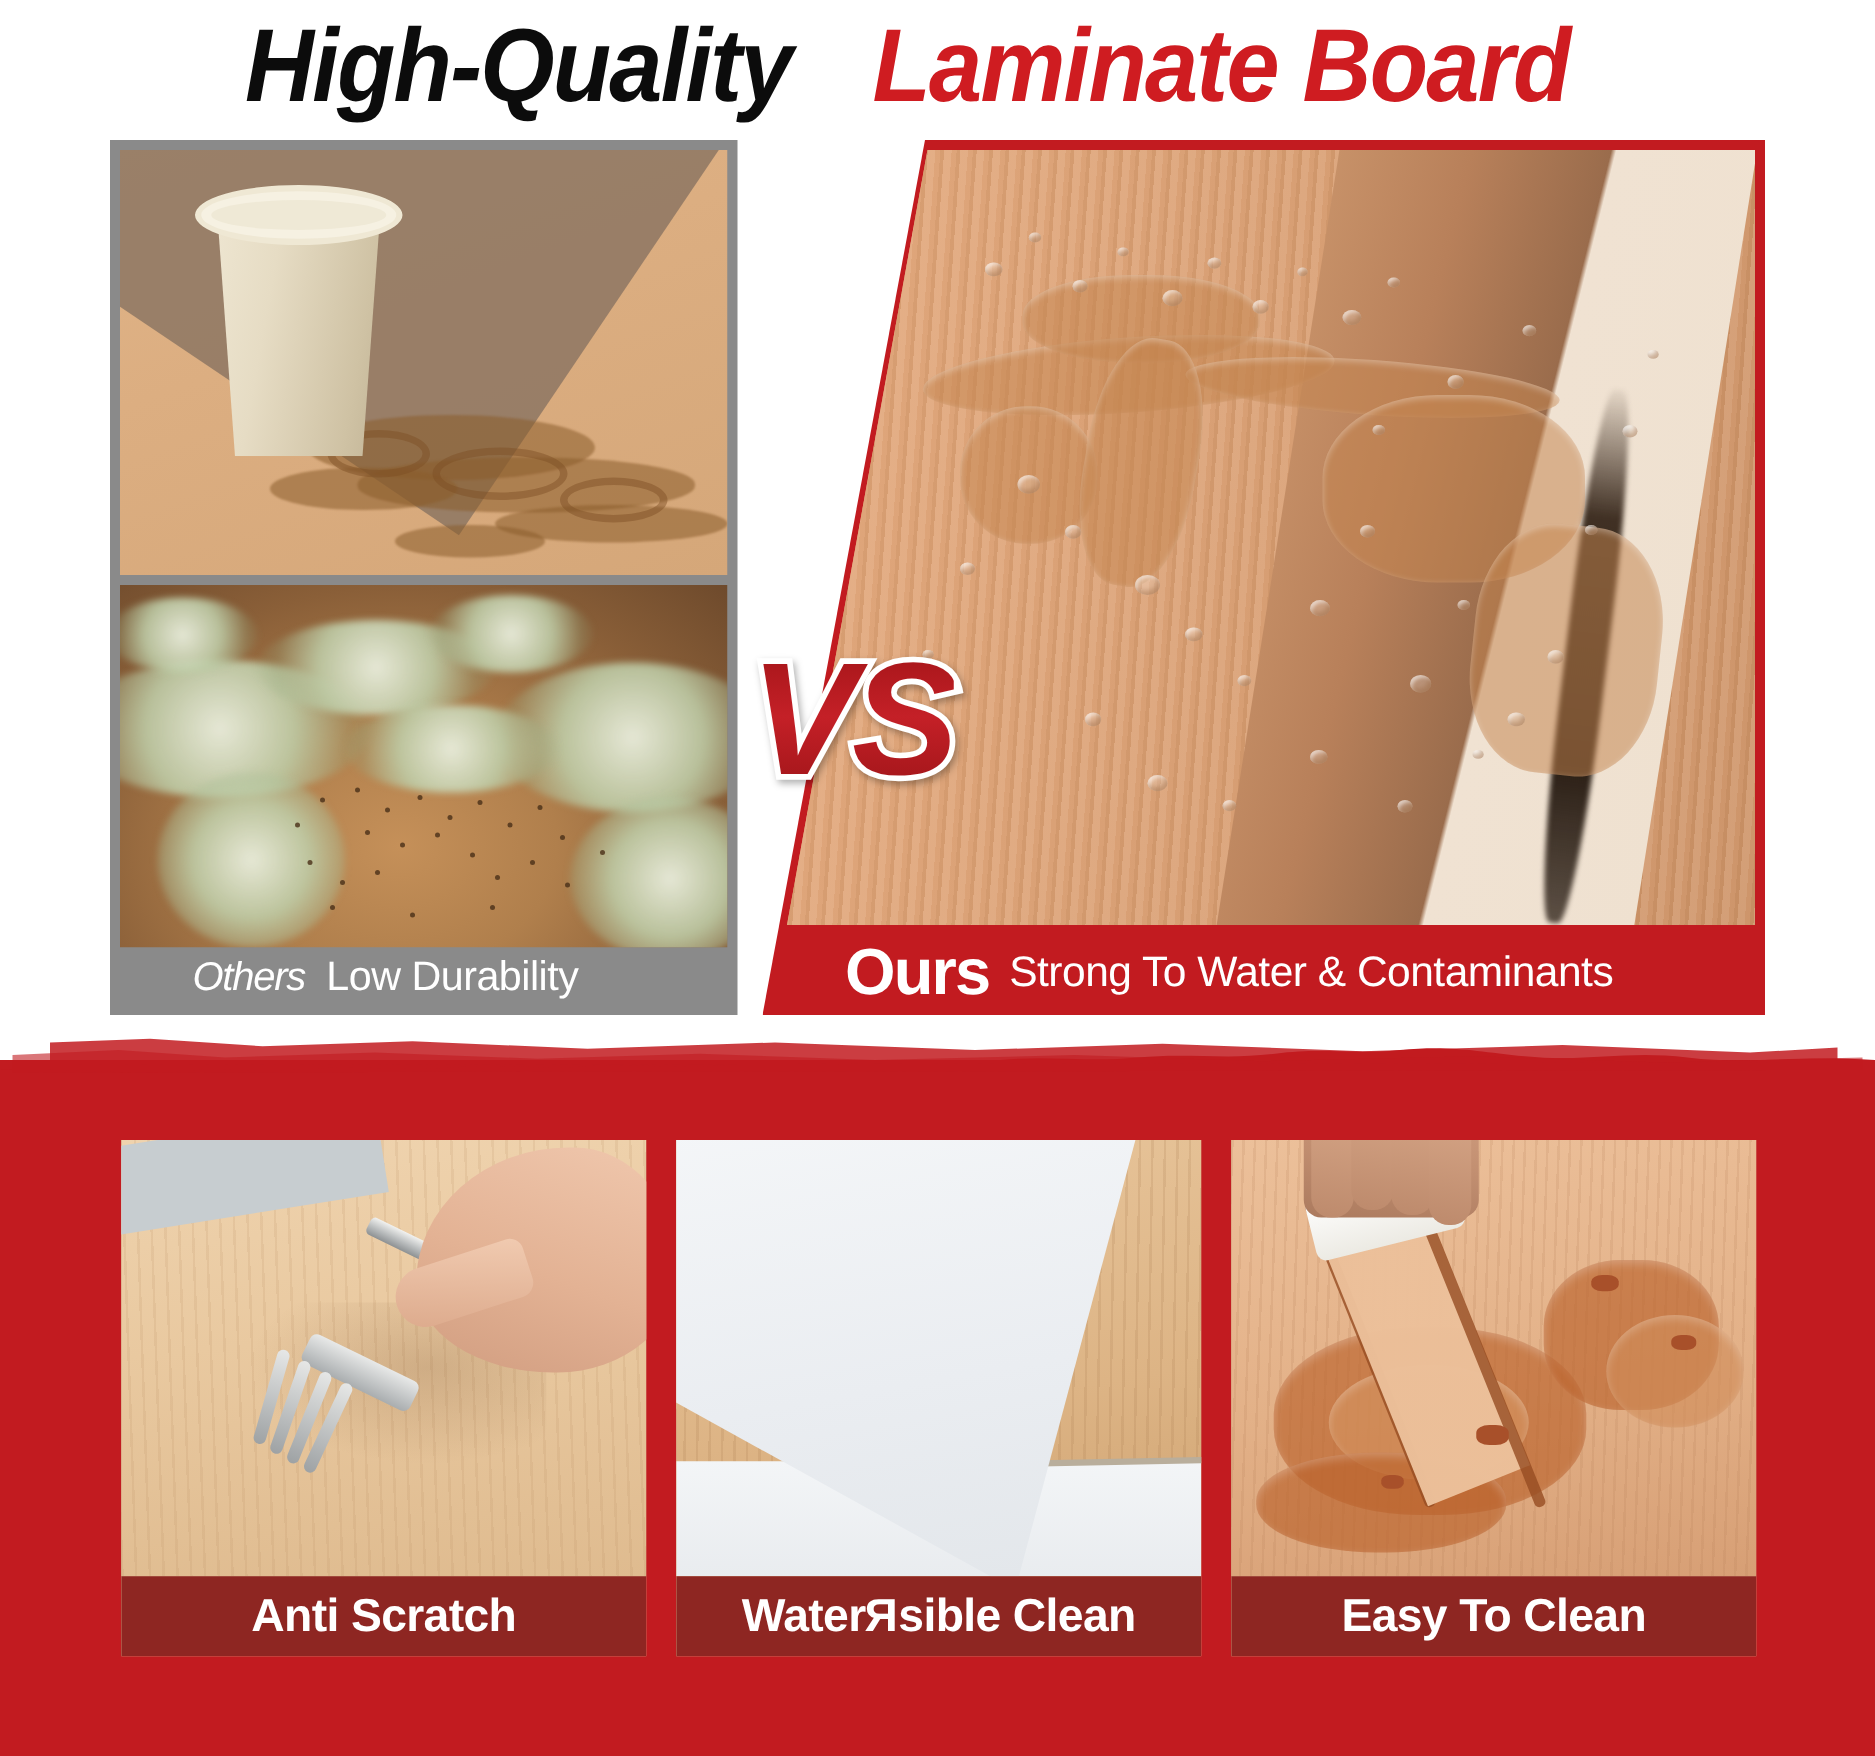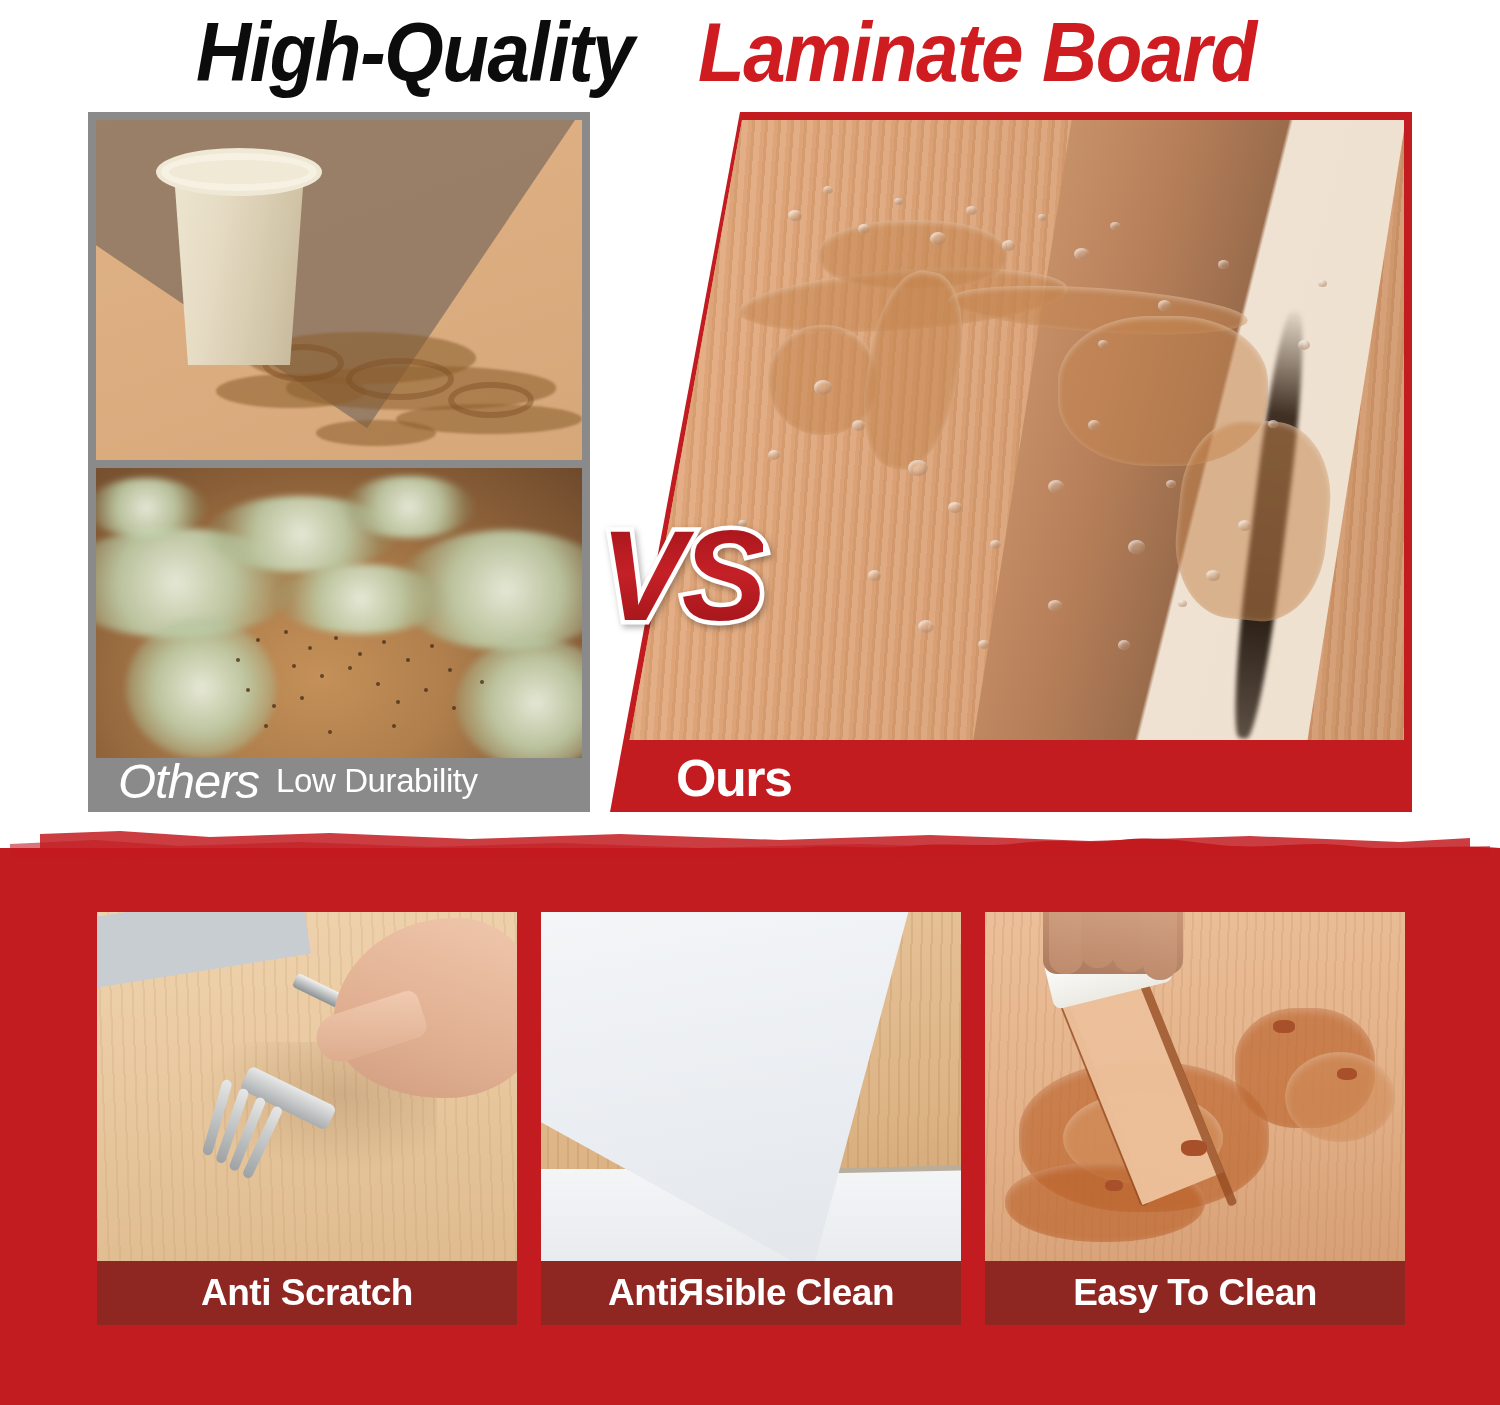--- a/index.html
+++ b/index.html
@@ -153,24 +153,25 @@
     left: 0; bottom: 0;
     width: 502px; height: 62px;
     display: flex;
     align-items: center;
     padding-left: 30px;
     box-sizing: border-box;
     color: #ffffff;
     white-space: nowrap;
   }
   .cap-strong {
-    font-size: 49px;
+    font-size: 32px;
     font-style: italic;
     font-weight: 400;
     letter-spacing: -1px;
+    margin-left: 36px;
   }
   .cap-sub {
     font-size: 33px;
     font-weight: 400;
     margin-left: 17px;
     letter-spacing: -.4px;
   }
 
   
   .ours-frame {
@@ -631,20 +632,21 @@
             <div class="droplet" style="left: 680px; top: 220px; width: 12px; height: 9.84px;"></div>
             <div class="droplet" style="left: 700px; top: 160px; width: 9px; height: 7.38px;"></div>
             <div class="droplet" style="left: 600px; top: 140px; width: 11px; height: 9.02px;"></div>
             <div class="droplet" style="left: 540px; top: 180px; width: 13px; height: 10.66px;"></div>
             <div class="droplet" style="left: 480px; top: 220px; width: 10px; height: 8.2px;"></div>
           </div>
       </div>
     </div>
     <div class="ours-caption">
       <span class="cap-strong-ours">Ours</span>
+      <span class="cap-sub-ours">Strong To Water &amp; Contaminants</span>
     </div>
   </div>
 
   <div class="vs-outline">VS</div>
   <div class="vs-badge">VS</div>
 </div>
 
 <div class="bottom-panel">
   <div class="brush-top">
     <svg width="1500" height="58" viewBox="0 0 1500 58" preserveAspectRatio="none" aria-hidden="true">
@@ -687,21 +689,21 @@
 
   <div class="tile">
     <div class="tile-photo">
       <div class="wood-warm2"></div>
       <div class="white-strip"></div>
       <div class="strip-line"></div>
       <div class="white-board-edge"></div>
       <div class="white-board"></div>
     </div>
     <div class="tile-caption">
-      <span>Anti</span>
+      <span>Water</span>
         <span class="rev-r">R</span>
         <span>sible Clean</span>
     </div>
   </div>
 
   <div class="tile">
     <div class="tile-photo">
       <div class="wood-warm3"></div>
       <div class="sauce s1"></div>
       <div class="sauce s2"></div>

